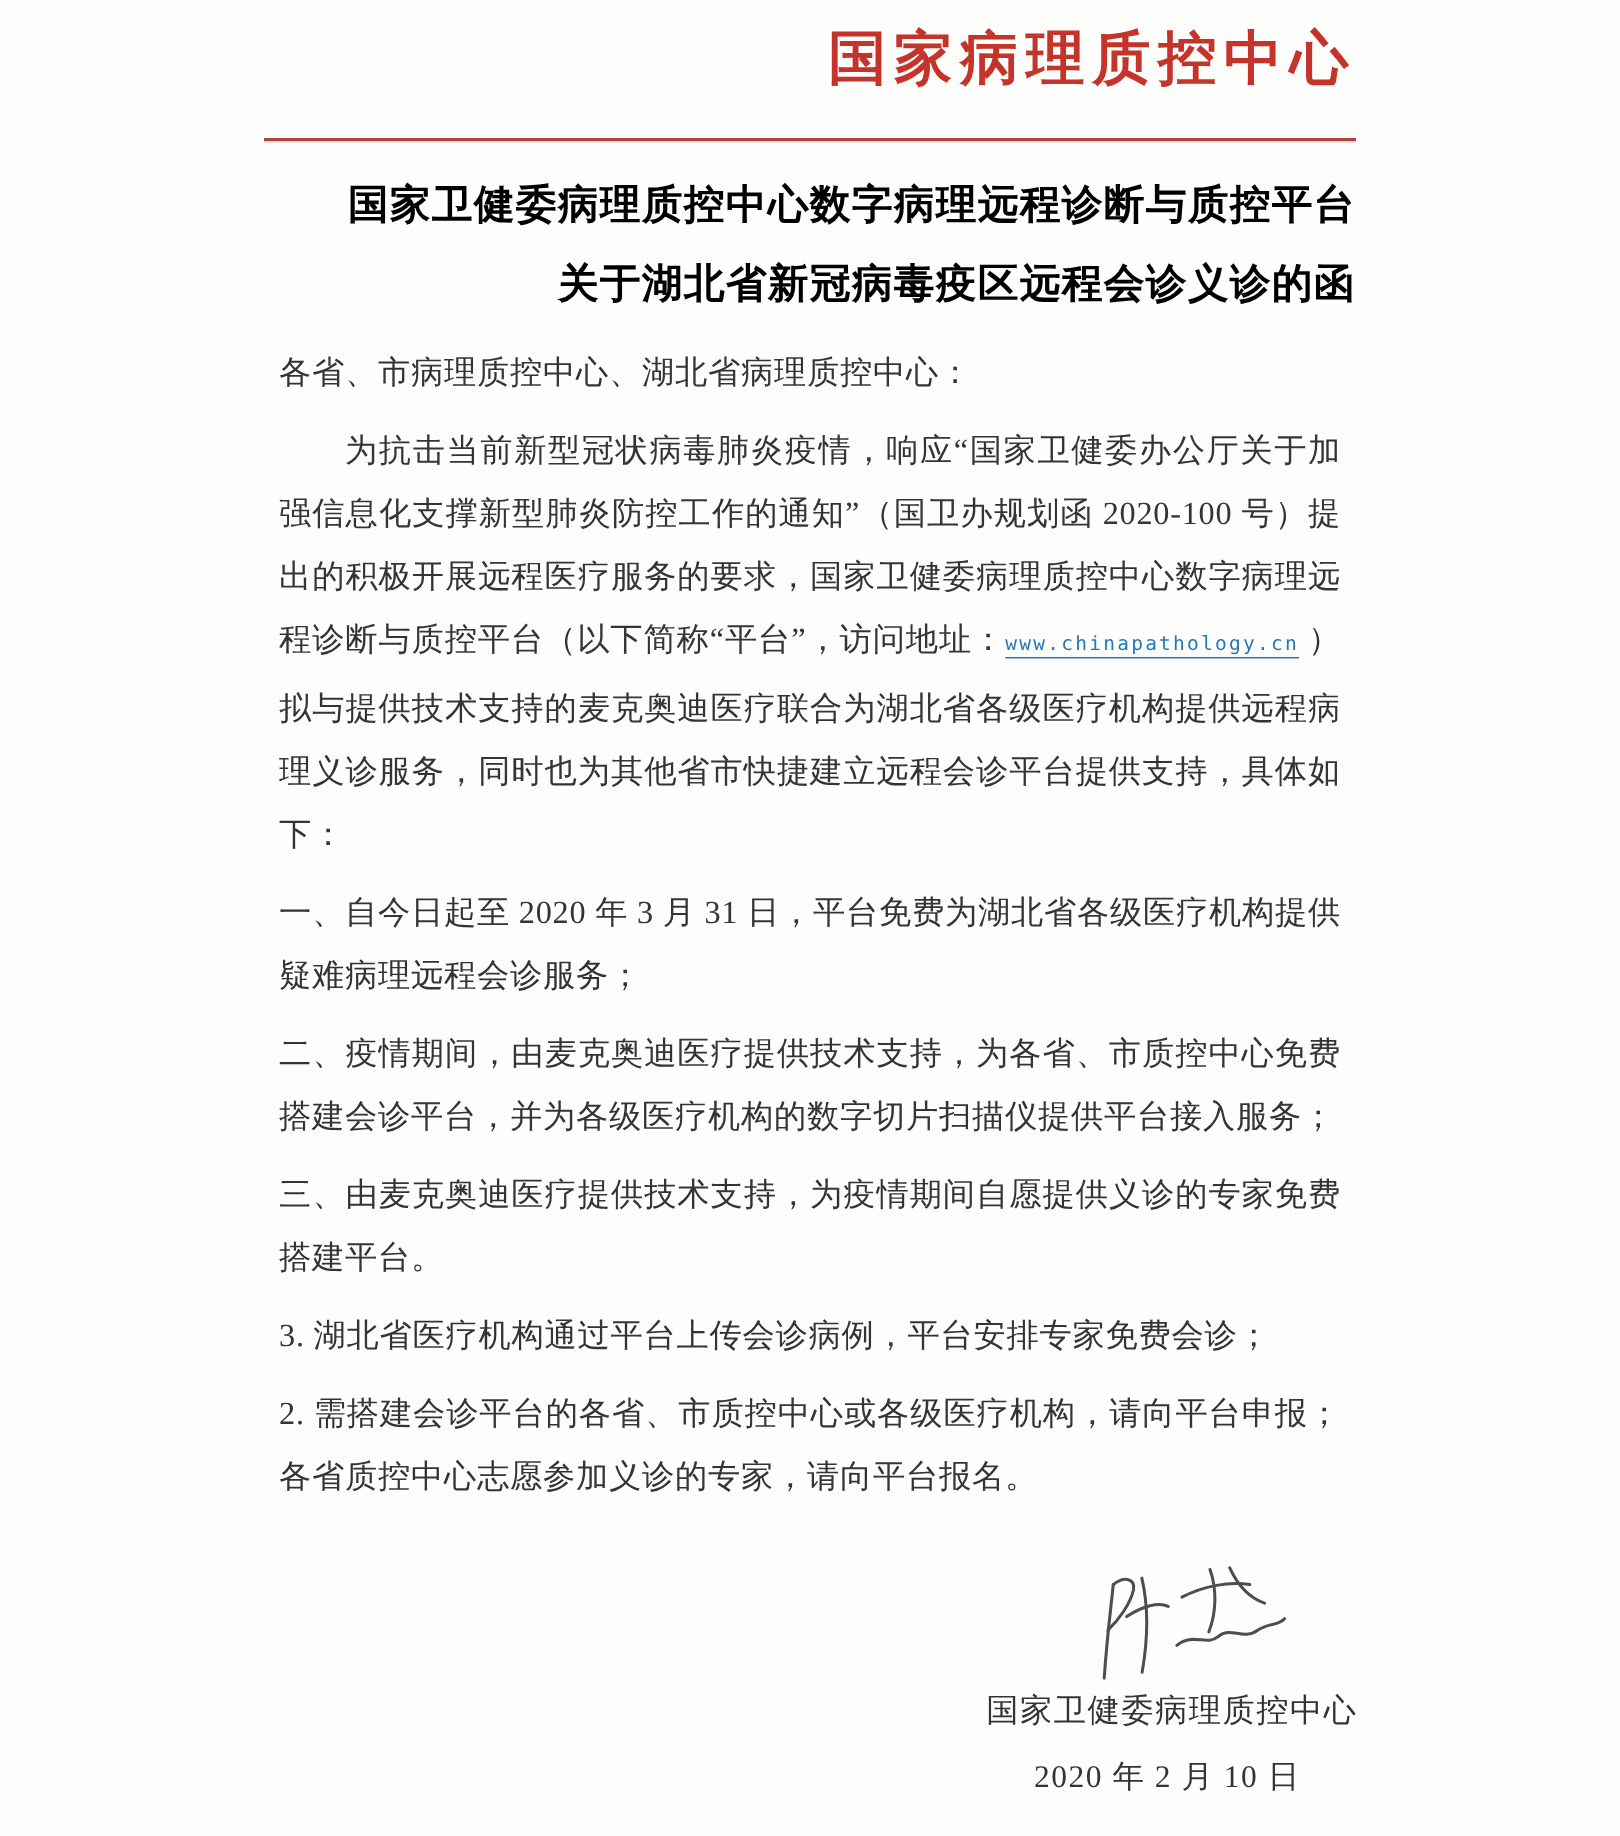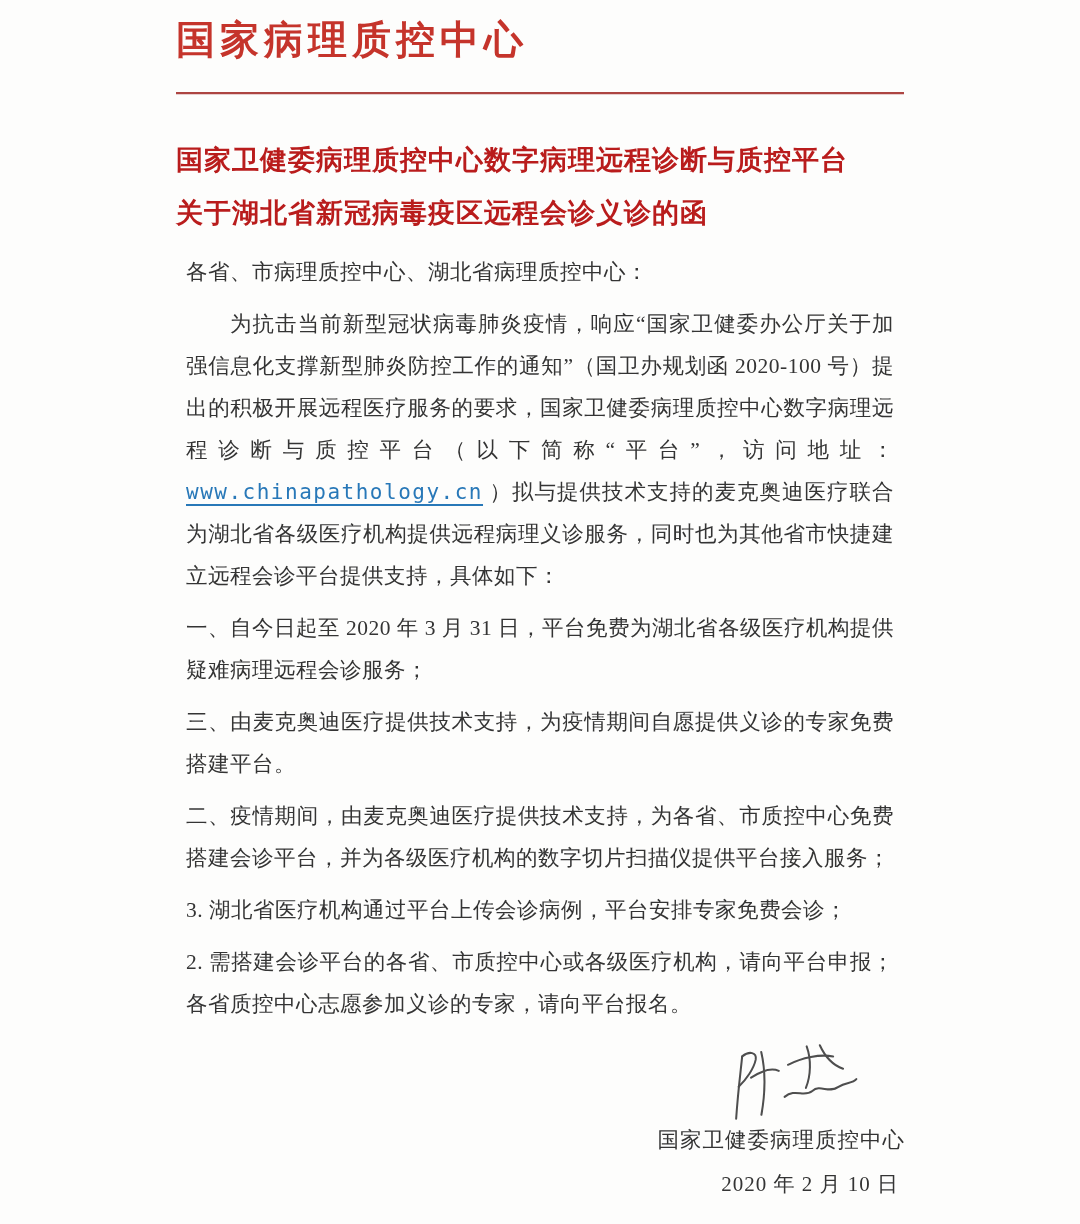--- a/index.html
+++ b/index.html
@@ -6,52 +6,52 @@
   .page{
     width:1080px;height:1224px;box-sizing:border-box;
     margin:0 auto;position:relative;overflow:hidden;
     background:#fdfdfc;
     padding:14px 176px 0 176px;
     font-family:"Liberation Serif","DejaVu Serif",serif;
     color:#343434;
   }
   
   .letterhead{
-    text-align:left;
+    text-align:right;
     font-size:39px;font-weight:bold;
     letter-spacing:5px;
     line-height:52px;
     color:#c5342b;
   }
   .red-rule{
     height:2px;background:#ad4542;margin-top:26px;
     box-shadow:0 1px 0 rgba(173,69,66,.25);
   }
   
-  .doc-title{margin-top:46px;text-align:left;font-weight:bold;color:#b91c1c;}
+  .doc-title{margin-top:22px;text-align:right;font-weight:bold;color:#000000;}
   .doc-title .t1,.doc-title .t2{font-size:27px;line-height:40px;letter-spacing:1px;}
   .doc-title .t2{margin-top:13px;}
   
   .body-text{margin-top:18px;font-size:21.5px;line-height:42px;text-align:justify;letter-spacing:.5px;}
   .body-text p{margin:10px;}
   .indent{text-indent:44px;}
   .url-link{
     font-family:"DejaVu Sans Mono","Liberation Mono",monospace;
     color:#2878b8;text-decoration:underline;text-underline-offset:5px;
-    font-size:21px;letter-spacing:1.5px;cursor:pointer;
+    font-size:13px;letter-spacing:1.5px;cursor:pointer;
   }
   
   .contact{margin-top:30px;font-size:21.5px;line-height:45px;letter-spacing:.5px;}
   .contact p{margin:0;}
   .c-org{display:inline-block;width:212px;}
   .c-person{display:inline-block;width:124px;}
   .c-phone-label{display:inline-block;}
   .c-phone{font-family:"Liberation Serif","DejaVu Serif",serif;}
   
-  .sign-block{position:absolute;top:1038px;right:175px;text-align:right;}
+  .sign-block{position:absolute;top:1038px;right:175px;text-align:center;}
   .signature-svg{display:block;width:156px;height:88px;margin:0 34px 0 auto;transform:rotate(-5deg);}
   .signature-svg path{fill:none;stroke:#4e4e4e;stroke-width:2.3;stroke-linecap:round;stroke-linejoin:round;}
   .sign-org{font-size:21.5px;line-height:28px;letter-spacing:1px;color:#343434;}
   .sign-date{font-size:21px;line-height:28px;margin-top:16px;padding-right:6px;letter-spacing:1px;color:#343434;}
 </style>
 </head>
 <body>
 
 <div class="page">
 
@@ -60,22 +60,22 @@
 
   <div class="doc-title">
     <div class="t1">国家卫健委病理质控中心数字病理远程诊断与质控平台</div>
     <div class="t2">关于湖北省新冠病毒疫区远程会诊义诊的函</div>
   </div>
 
   <div class="body-text">
     <p>各省、市病理质控中心、湖北省病理质控中心：</p>
     <p class="indent"><span>为抗击当前新型冠状病毒肺炎疫情，响应“国家卫健委办公厅关于加强信息化支撑新型肺炎防控工作的通知”（国卫办规划函 2020-100 号）提出的积极开展远程医疗服务的要求，国家卫健委病理质控中心数字病理远程诊断与质控平台（以下简称“平台”，访问地址：</span><a class="url-link">www.chinapathology.cn</a><span> ）拟与提供技术支持的麦克奥迪医疗联合为湖北省各级医疗机构提供远程病理义诊服务，同时也为其他省市快捷建立远程会诊平台提供支持，具体如下：</span></p>
     <p>一、自今日起至 2020 年 3 月 31 日，平台免费为湖北省各级医疗机构提供疑难病理远程会诊服务；</p>
+    <p>二、疫情期间，由麦克奥迪医疗提供技术支持，为各省、市质控中心免费搭建会诊平台，并为各级医疗机构的数字切片扫描仪提供平台接入服务；</p>
     <p>三、由麦克奥迪医疗提供技术支持，为疫情期间自愿提供义诊的专家免费搭建平台。</p>
-    <p>二、疫情期间，由麦克奥迪医疗提供技术支持，为各省、市质控中心免费搭建会诊平台，并为各级医疗机构的数字切片扫描仪提供平台接入服务；</p>
     <p>3.  湖北省医疗机构通过平台上传会诊病例，平台安排专家免费会诊；</p>
     <p>2.  需搭建会诊平台的各省、市质控中心或各级医疗机构，请向平台申报；各省质控中心志愿参加义诊的专家，请向平台报名。</p>
   </div>
 
 
   <div class="sign-block">
     <svg class="signature-svg" viewBox="0 0 170 100" aria-hidden="true">
 
       <path d="M30 16 C27 32 22 54 17 86"></path>
       <path d="M30 16 C39 10 47 13 45 21 C42 31 32 43 23 50"></path>

